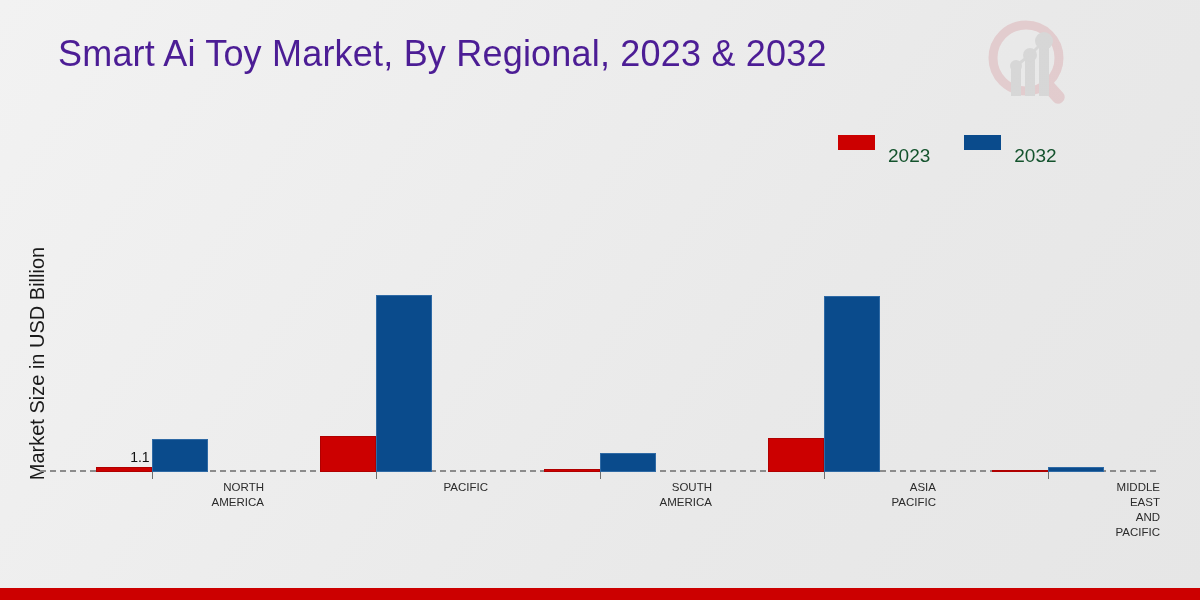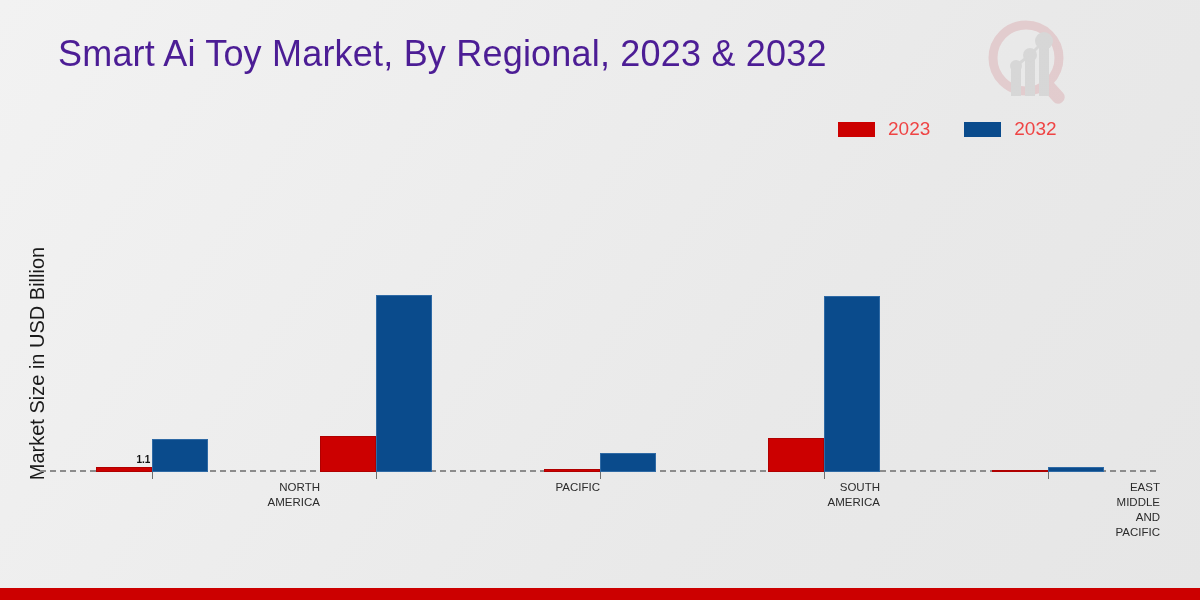--- a/index.html
+++ b/index.html
@@ -17,21 +17,21 @@
   
   .title{
     position:absolute;left:58px;top:33px;
     font-size:36px;color:#4c1d95;letter-spacing:.2px;white-space:nowrap;
   }
 
   
   .legend{position:absolute;left:838px;top:118px;display:flex;align-items:center;gap:34px;}
   .legend-item{display:flex;align-items:center;gap:13px;}
   .legend-swatch{width:37px;height:15px;display:block;}
-  .legend-label{font-size:19px;color:#ef4444;}
+  .legend-label{font-size:19px;color:#14532d;margin-top:27px;}
 
   
   .ylabel{
     position:absolute;left:-148px;top:352px;width:370px;
     transform:rotate(-90deg);transform-origin:center center;
     text-align:center;font-size:20px;color:#1a1a1a;white-space:nowrap;
   }
 
   
   .plot{position:absolute;left:40px;top:140px;width:1120px;height:332px;}
@@ -42,21 +42,21 @@
   .groups{position:absolute;left:0;bottom:0;width:1120px;height:332px;display:flex;}
   .group{flex:1;position:relative;height:100%;}
   .bars{position:absolute;bottom:0;left:50%;transform:translateX(-50%);
         display:flex;align-items:flex-end;}
   .bar{width:56px;display:block;}
   .bar.red{background:#cc0000;border:1px solid #b00000;box-sizing:border-box;}
   .bar.blue{background:#0a4b8c;border:1px solid #2f6aa5;box-sizing:border-box;}
   .tick{position:absolute;bottom:-7px;left:50%;width:1px;height:7px;background:#6e6e6e;}
   .vlabel{
     position:absolute;bottom:1px;left:50%;transform:translate(-112%,0);
-    font-size:10px;font-weight:bold;color:#111;white-space:nowrap;margin-top:16px;
+    font-size:14px;font-weight:normal;color:#111;white-space:nowrap;margin-top:16px;
   }
 
   
   .cats{position:absolute;left:40px;top:480px;width:1120px;display:flex;}
   .cat{flex:1;text-align:right;font-size:11.5px;color:#2b2b2b;line-height:15px;}
   .cat span{display:block;}
 
   
   .footer-strip{position:absolute;left:0;bottom:0;width:1200px;height:12px;background:#cc0000;}
 </style>
@@ -142,21 +142,25 @@
         <span>AMERICA</span>
       </div>
       <div class="cat">
         <span>PACIFIC</span>
       </div>
       <div class="cat">
         <span>SOUTH</span>
         <span>AMERICA</span>
       </div>
       <div class="cat">
+        <span>ASIA</span>
+        <span>PACIFIC</span>
+      </div>
+      <div class="cat">
+        <span>MIDDLE</span>
         <span>EAST</span>
-        <span>MIDDLE</span>
         <span>AND</span>
         <span>PACIFIC</span>
       </div>
     </div>
 
   <div class="footer-strip"></div>
 </div>
 
 </body></html>

